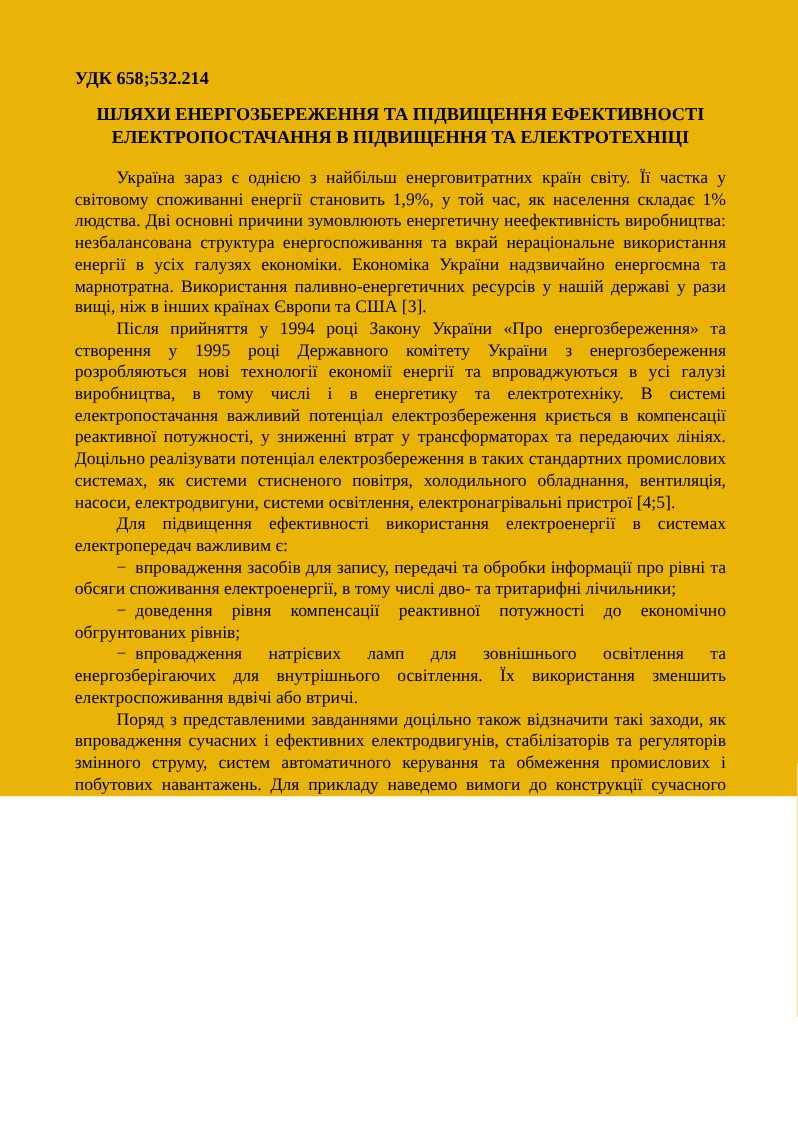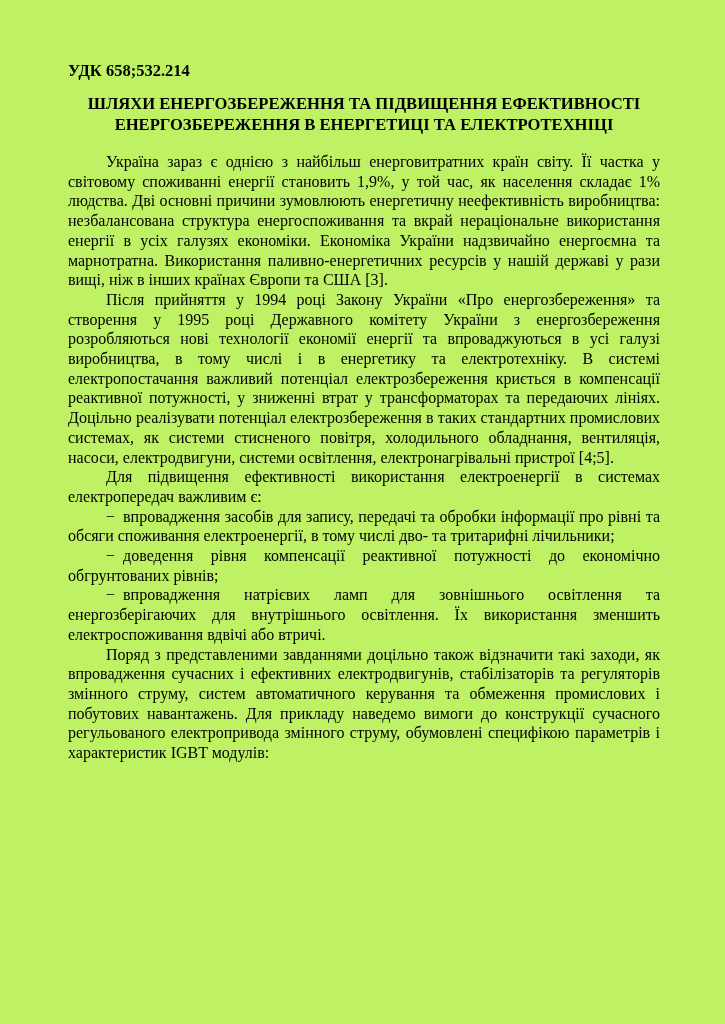--- a/index.html
+++ b/index.html
@@ -3,22 +3,22 @@
 <meta charset="utf-8">
 <style>
   html, body {
     margin: 0;
     padding: 0;
     background: #ffffff;
   }
   .page {
     position: relative;
     width: 725px;
-    height: 1024px;
-    background: #bef264;
+    height: 724px;
+    background: #eab308;
     color: #000000;
     font-family: "Liberation Serif", "DejaVu Serif", serif;
     box-sizing: border-box;
     padding: 60px 65px 0 68px;
     overflow: hidden;
   }
   .udc {
     font-weight: bold;
     font-size: 16.5px;
     line-height: 21px;
@@ -62,21 +62,21 @@
 </head>
 <body>
 
 <div class="page">
 
   <div class="udc">УДК 658;532.214</div>
 
 
   <h1 class="title">
     <span>ШЛЯХИ ЕНЕРГОЗБЕРЕЖЕННЯ ТА ПІДВИЩЕННЯ ЕФЕКТИВНОСТІ</span><br>
-    <span>ЕНЕРГОЗБЕРЕЖЕННЯ В ЕНЕРГЕТИЦІ ТА ЕЛЕКТРОТЕХНІЦІ</span>
+    <span>ЕЛЕКТРОПОСТАЧАННЯ В ПІДВИЩЕННЯ ТА ЕЛЕКТРОТЕХНІЦІ</span>
   </h1>
 
   <div class="body-text">
     <p class="para">Україна зараз є однією з найбільш енерговитратних країн світу. Її частка у світовому споживанні енергії становить 1,9%, у той час, як населення складає 1% людства. Дві основні причини зумовлюють енергетичну неефективність виробництва: незбалансована структура енергоспоживання та вкрай нераціональне використання енергії в усіх галузях економіки. Економіка України надзвичайно енергоємна та марнотратна. Використання паливно-енергетичних ресурсів у нашій державі у рази вищі, ніж в інших країнах Європи та США [3].</p>
     <p class="para">Після прийняття у 1994 році Закону України «Про енергозбереження» та створення у 1995 році Державного комітету України з енергозбереження розробляються нові технології економії енергії та впроваджуються в усі галузі виробництва, в тому числі і в енергетику та електротехніку. В системі електропостачання важливий потенціал електрозбереження криється в компенсації реактивної потужності, у зниженні втрат у трансформаторах та передаючих лініях. Доцільно реалізувати потенціал електрозбереження в таких стандартних промислових системах, як системи стисненого повітря, холодильного обладнання, вентиляція, насоси, електродвигуни, системи освітлення, електронагрівальні пристрої [4;5].</p>
     <p class="para">Для підвищення ефективності використання електроенергії в системах електропередач важливим є:</p>
     <p class="para">− впровадження засобів для запису, передачі та обробки інформації про рівні та обсяги споживання електроенергії, в тому числі дво- та тритарифні лічильники;</p>
     <p class="para">− доведення рівня компенсації реактивної потужності до економічно обгрунтованих рівнів;</p>
     <p class="para">− впровадження натрієвих ламп для зовнішнього освітлення та енергозберігаючих для внутрішнього освітлення. Їх використання зменшить електроспоживання вдвічі або втричі.</p>
     <p class="para">Поряд з представленими завданнями доцільно також відзначити такі заходи, як впровадження сучасних і ефективних електродвигунів, стабілізаторів та регуляторів змінного струму, систем автоматичного керування та обмеження промислових і побутових навантажень. Для прикладу наведемо вимоги до конструкції сучасного регульованого електропривода змінного струму, обумовлені специфікою параметрів і характеристик IGBT модулів:</p>

